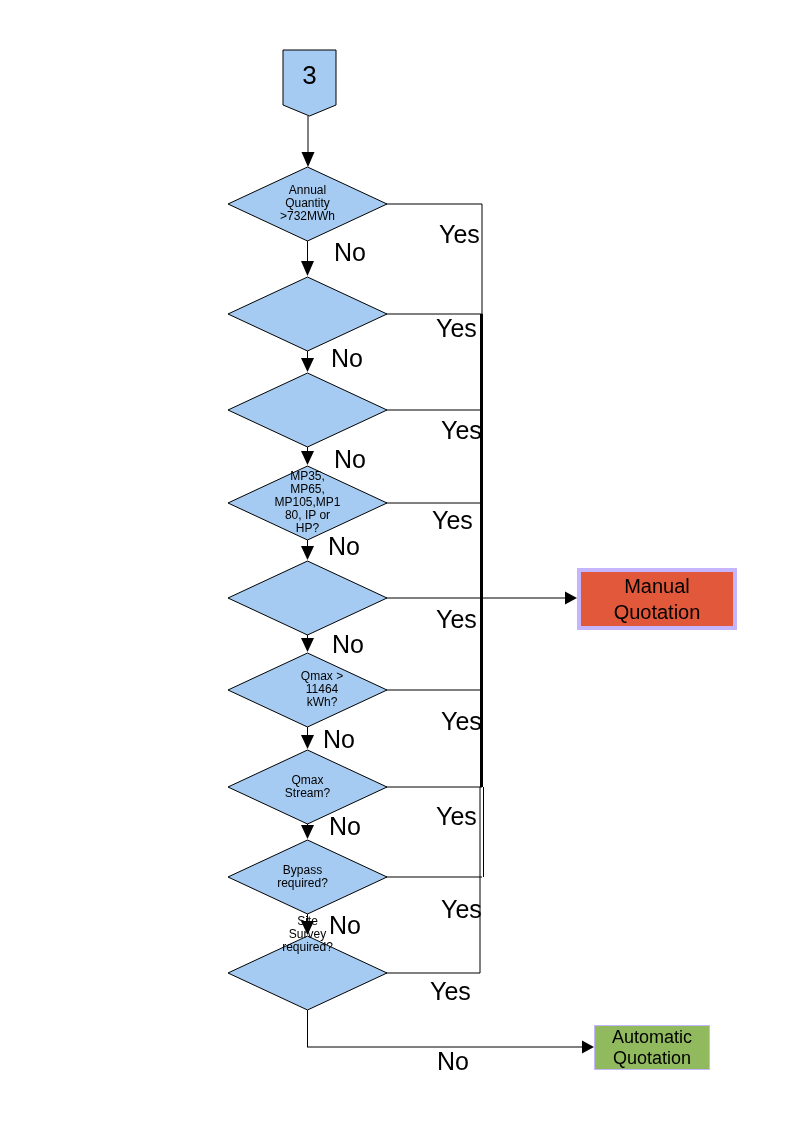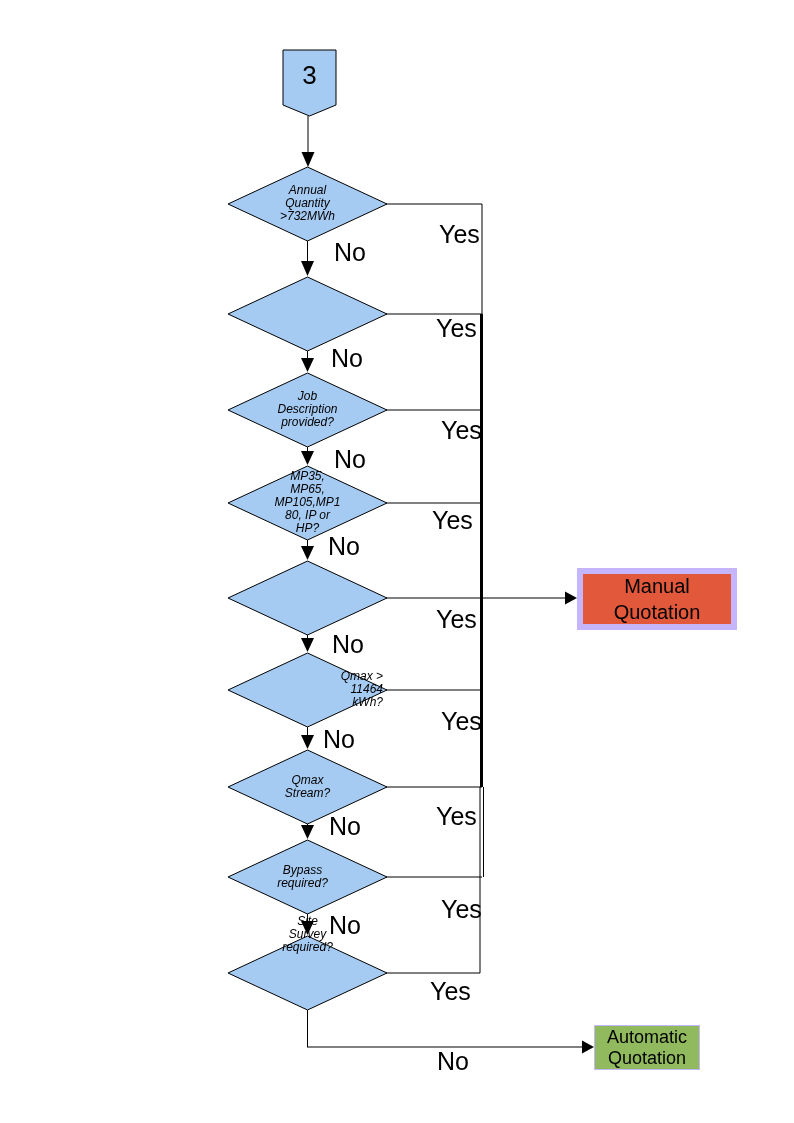--- a/index.html
+++ b/index.html
@@ -13,52 +13,51 @@
     overflow: hidden;
   }
   #shapes { position: absolute; left: 0; top: 0; }
   .node-label {
     position: absolute;
     white-space: pre-line;
     font-size: 12px;
     line-height: 13px;
     text-align: center;
     color: #000;
-    font-style: italic;
   }
-  .node-label.left { text-align: right; margin-left: 16px; }
+  .node-label.left { text-align: center; }
   .branch-label {
     position: absolute;
     font-size: 25px;
     line-height: 25px;
     color: #000;
   }
   .connector-num {
     position: absolute;
     left: 283px; top: 61px; width: 53px;
     text-align: center;
     font-size: 26px; line-height: 28px;
     color: #000;
   }
   .outcome-box {
     position: absolute;
-    border: 6px solid #c4b5fd;
+    border: 4px solid #c4b5fd;
     display: flex;
     align-items: center;
     justify-content: center;
     text-align: center;
     white-space: pre-line;
   }
   .outcome-manual {
     left: 577px; top: 568px; width: 160px; height: 62px;
     background: #E2583A;
     font-size: 20px; line-height: 26px;
   }
   .outcome-automatic {
-    left: 594px; top: 1025px; width: 106px; height: 45px;
+    left: 594px; top: 1025px; width: 116px; height: 45px;
     background: #91BA5E;
     border-width: 1.5px;
     font-size: 18px; line-height: 21px;
   }
 </style>
 </head>
 <body>
 
 <div id="page">
 
@@ -147,23 +146,20 @@
       <polygon points="228,877 307.5,840 387,877 307.5,914" fill="#A6CBF2"></polygon>
       <polygon points="228,973 307.5,936 387,973 307.5,1010" fill="#A6CBF2"></polygon>
     </g>
   </svg>
 
   <div class="connector-num">3</div>
 
   <div class="node-label" style="left:247px; top:184px; width:121px;">Annual
 Quantity
 &gt;732MWh</div>
-  <div class="node-label" style="left:247px; top:390px; width:121px;">Job
-Description
-provided?</div>
   <div class="node-label" style="left:247px; top:470px; width:121px;">MP35,
 MP65,
 MP105,MP1
 80, IP or
 HP?</div>
   <div class="node-label left" style="left:277px; top:670px; width:90px;">Qmax &gt;
 11464
 kWh?</div>
   <div class="node-label" style="left:247px; top:774px; width:121px;">Qmax
 Stream?</div>

